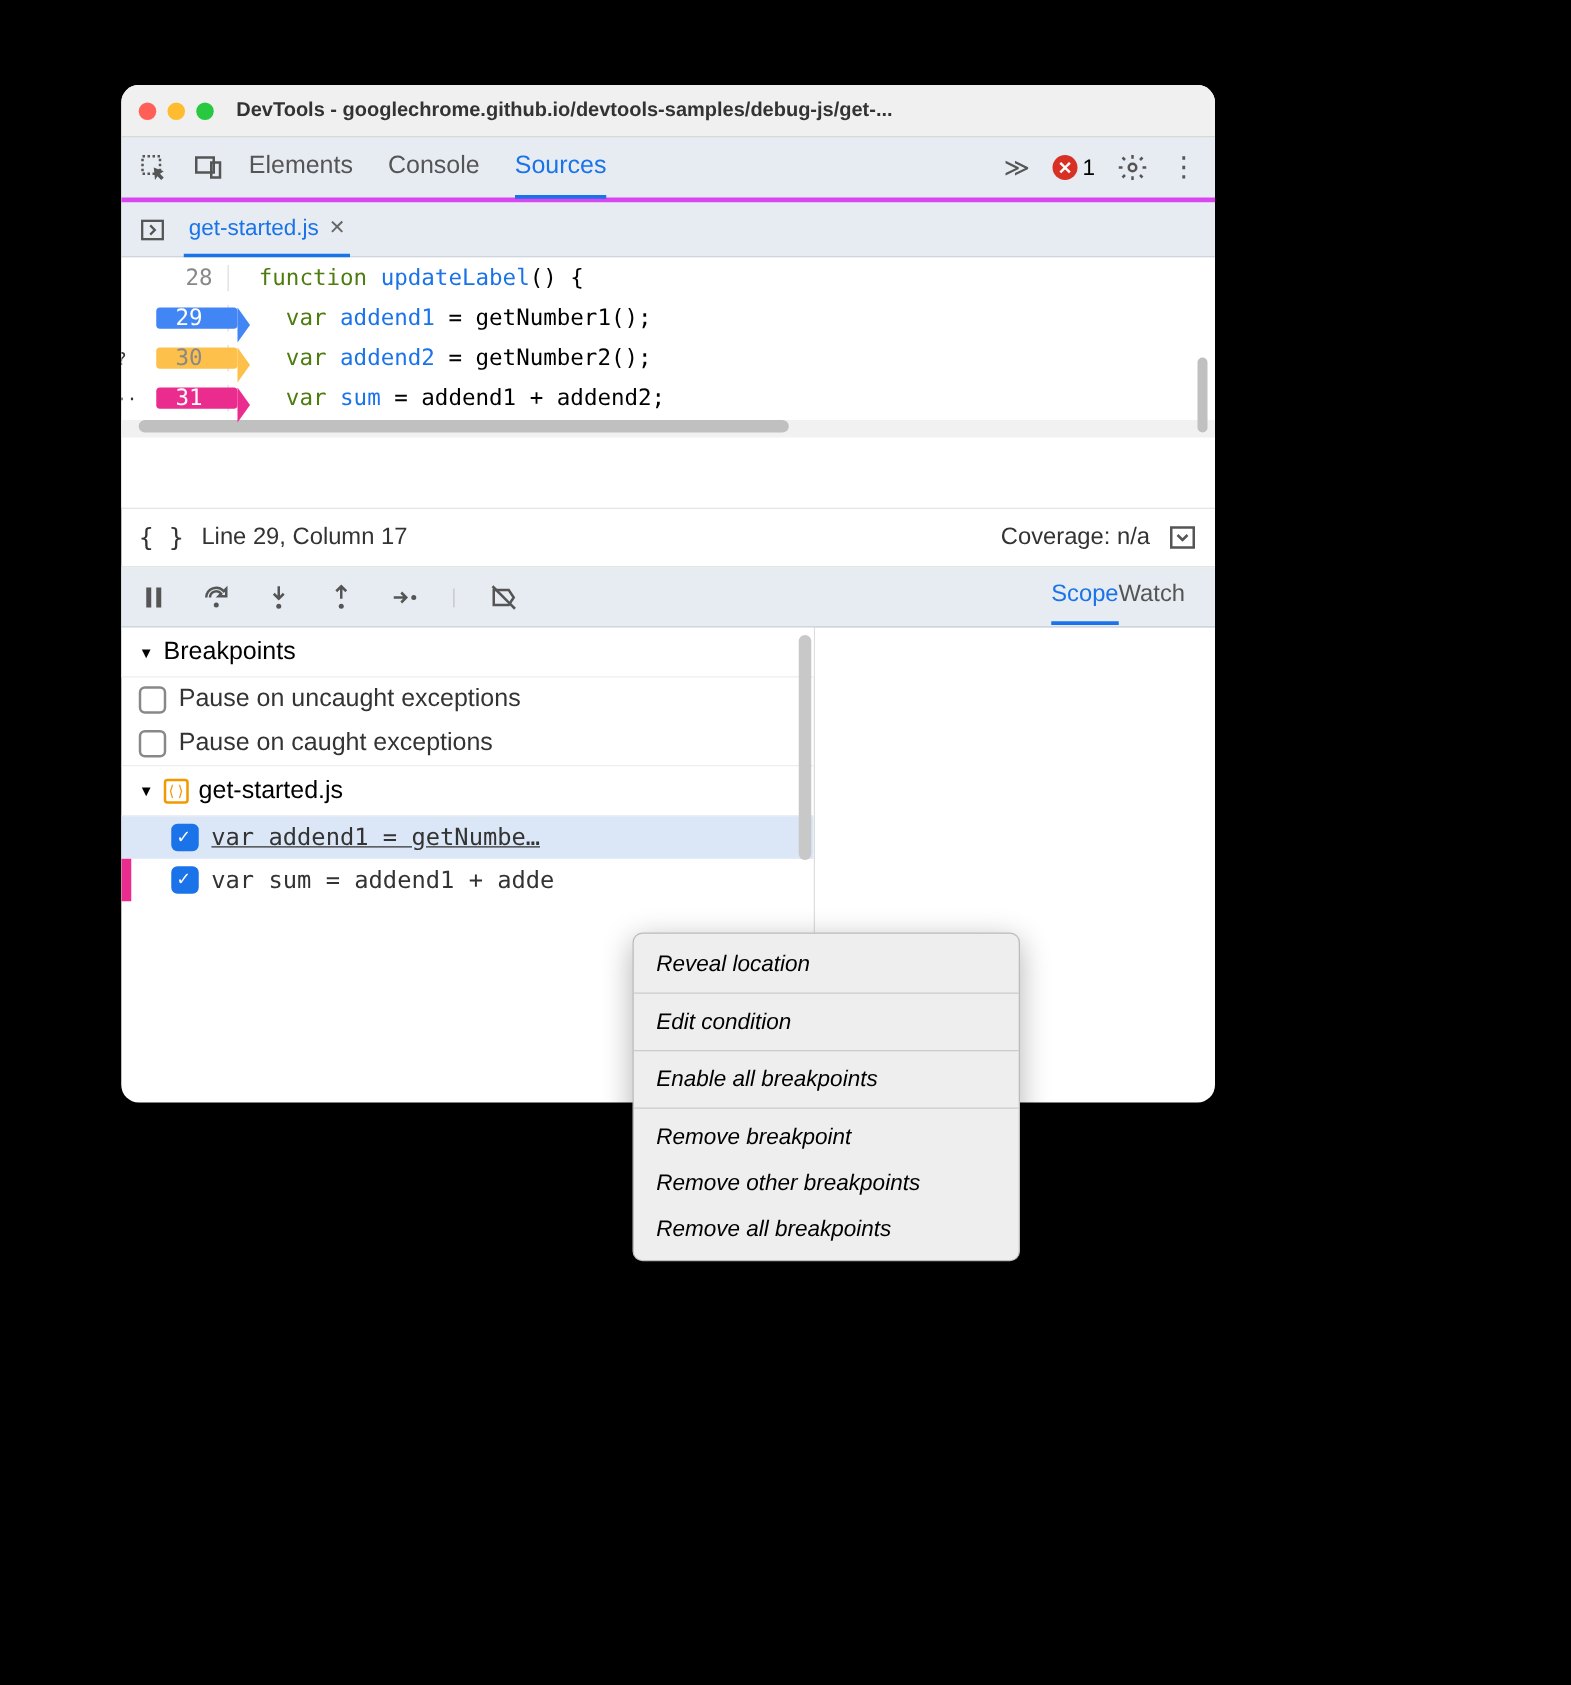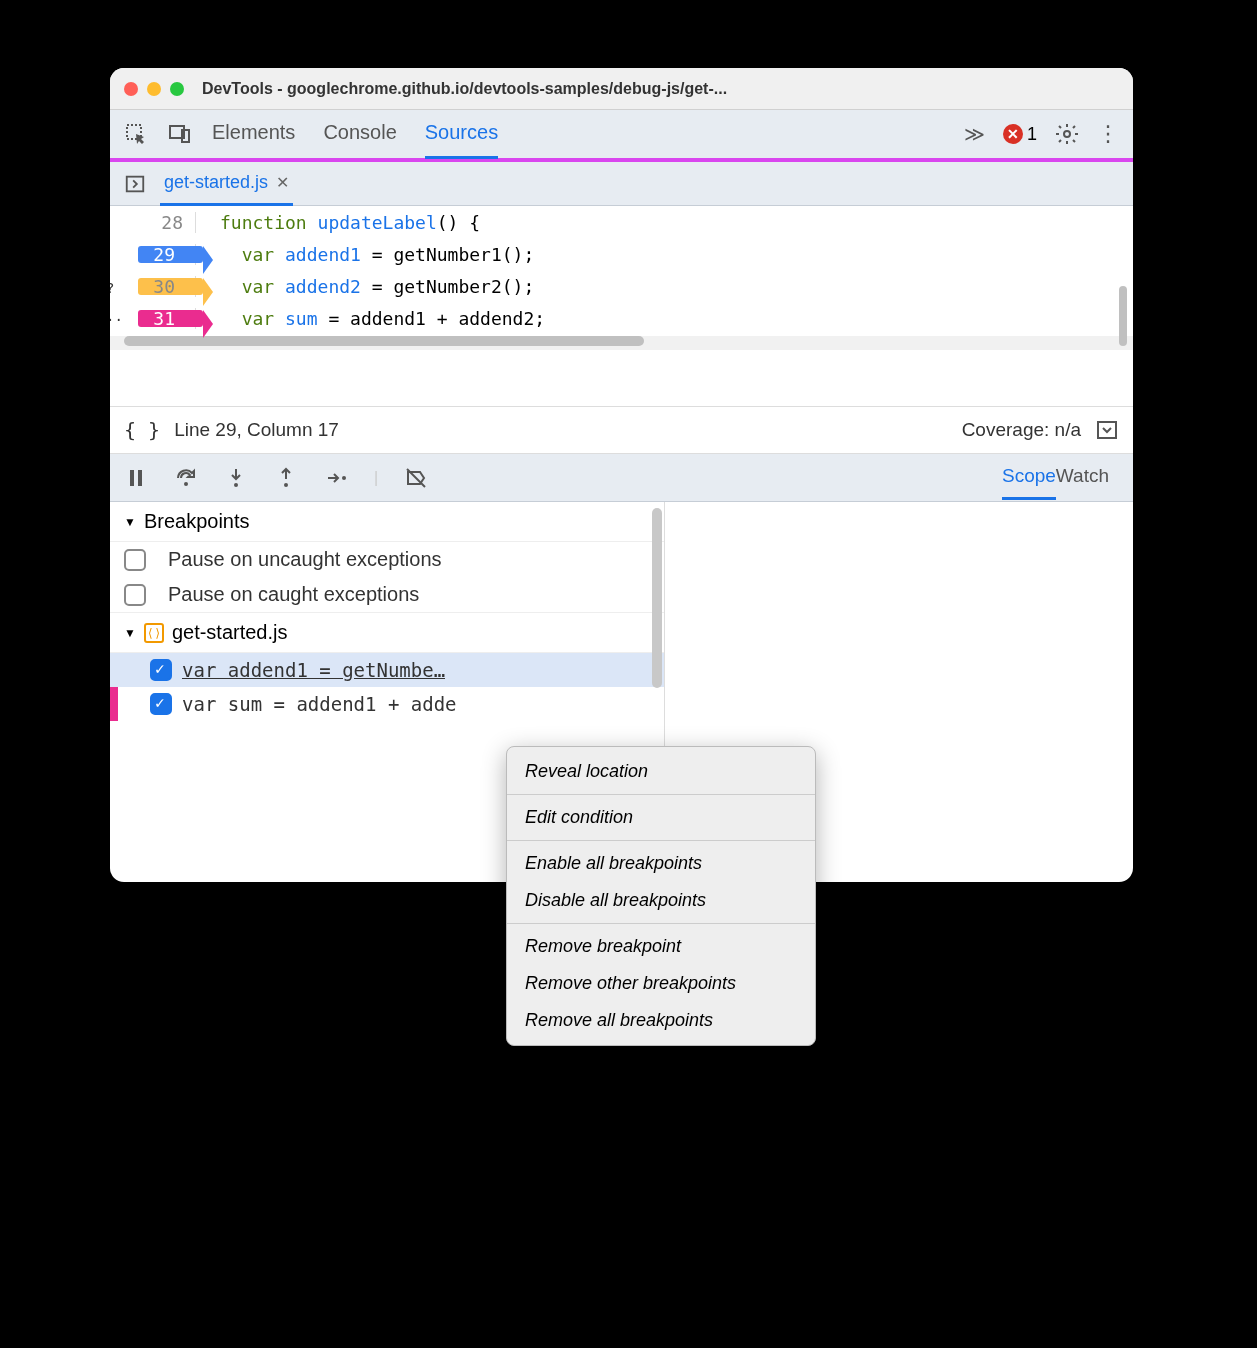--- a/index.html
+++ b/index.html
@@ -5,23 +5,23 @@
 * { box-sizing: border-box; margin: 0; padding: 0; }
 body {
   background: #000;
   font-family: -apple-system, "Helvetica Neue", Arial, sans-serif;
   width: 1257px;
   height: 1348px;
   position: relative;
 }
 .window {
   position: absolute;
-  left: 110px;
+  left: 97px;
   top: 68px;
-  width: 1023px;
+  width: 875px;
   height: 814px;
   background: #fff;
   border-radius: 14px;
   box-shadow: 0 10px 40px rgba(0,0,0,.5);
   overflow: hidden;
 }
 .titlebar {
   height: 42px;
   background: #f0f0f0;
   display: flex;
@@ -132,21 +132,21 @@
 .scope-tabs { display: flex; padding-right: 10px; }
 .scope-tab { font-size: 19px; color: #555; padding: 10px 0; cursor: pointer; }
 .scope-tab.active { color: #1a73e8; border-bottom: 3px solid #1a73e8; }
 
 .bottom-panels { display: flex; height: 320px; position: relative; }
 .bp-panel { width: 555px; border-right: 1px solid #ddd; overflow-y: auto; position: relative; }
 .scope-panel { flex: 1; text-align: center; color: #888; font-style: italic; font-size: 19px; padding-top: 20px; }
 
 .section-header { display: flex; align-items: center; gap: 8px; padding: 8px 14px; font-size: 20px; background: #fff; border-bottom: 1px solid #eee; cursor: pointer; }
 .tri { font-size: 12px; }
-.checkbox-row { display: flex; align-items: center; gap: 22px; padding: 6px 14px; font-size: 20px; color: #333; }
+.checkbox-row { display: flex; align-items: center; gap: 10px; padding: 6px 14px; font-size: 20px; color: #333; }
 .cb { width: 22px; height: 22px; border: 2px solid #888; border-radius: 5px; flex-shrink: 0; cursor: pointer; }
 .cb.checked { background: #1a73e8; border-color: #1a73e8; position: relative; }
 .cb.checked::after { content: "✓"; color: #fff; position: absolute; left: 3px; top: -2px; font-size: 16px; font-weight: bold; }
 
 .file-header { display: flex; align-items: center; gap: 8px; padding: 8px 14px; font-size: 20px; border-top: 1px solid #eee; border-bottom: 1px solid #eee; cursor: pointer; }
 .file-icon { width: 20px; height: 20px; border: 2px solid #f29900; color: #f29900; font-size: 12px; display: flex; align-items: center; justify-content: center; font-family: monospace; border-radius: 3px; }
 
 .bp-item { display: flex; align-items: center; gap: 10px; padding: 6px 14px 6px 40px; font-size: 19px; font-family: "Menlo", monospace; color: #333; position: relative; cursor: pointer; }
 .bp-item .stripe { position: absolute; left: 0; top: 0; bottom: 0; width: 8px; }
 .bp-item.selected { background: #dbe6f7; }
@@ -325,21 +325,20 @@
   <div id="ctx-g1">
       <div class="menu-item">Reveal location</div>
     </div>
   <div class="menu-sep"></div>
   <div id="ctx-g2">
       <div class="menu-item">Edit condition</div>
     </div>
   <div class="menu-sep"></div>
   <div id="ctx-g3">
       <div class="menu-item">Enable all breakpoints</div>
-      <div class="menu-item">Disable all breakpoints</div>
     </div>
   <div class="menu-sep"></div>
   <div id="ctx-g4">
       <div class="menu-item">Remove breakpoint</div>
       <div class="menu-item">Remove other breakpoints</div>
       <div class="menu-item">Remove all breakpoints</div>
     </div>
 </div>
 
 </body></html>

